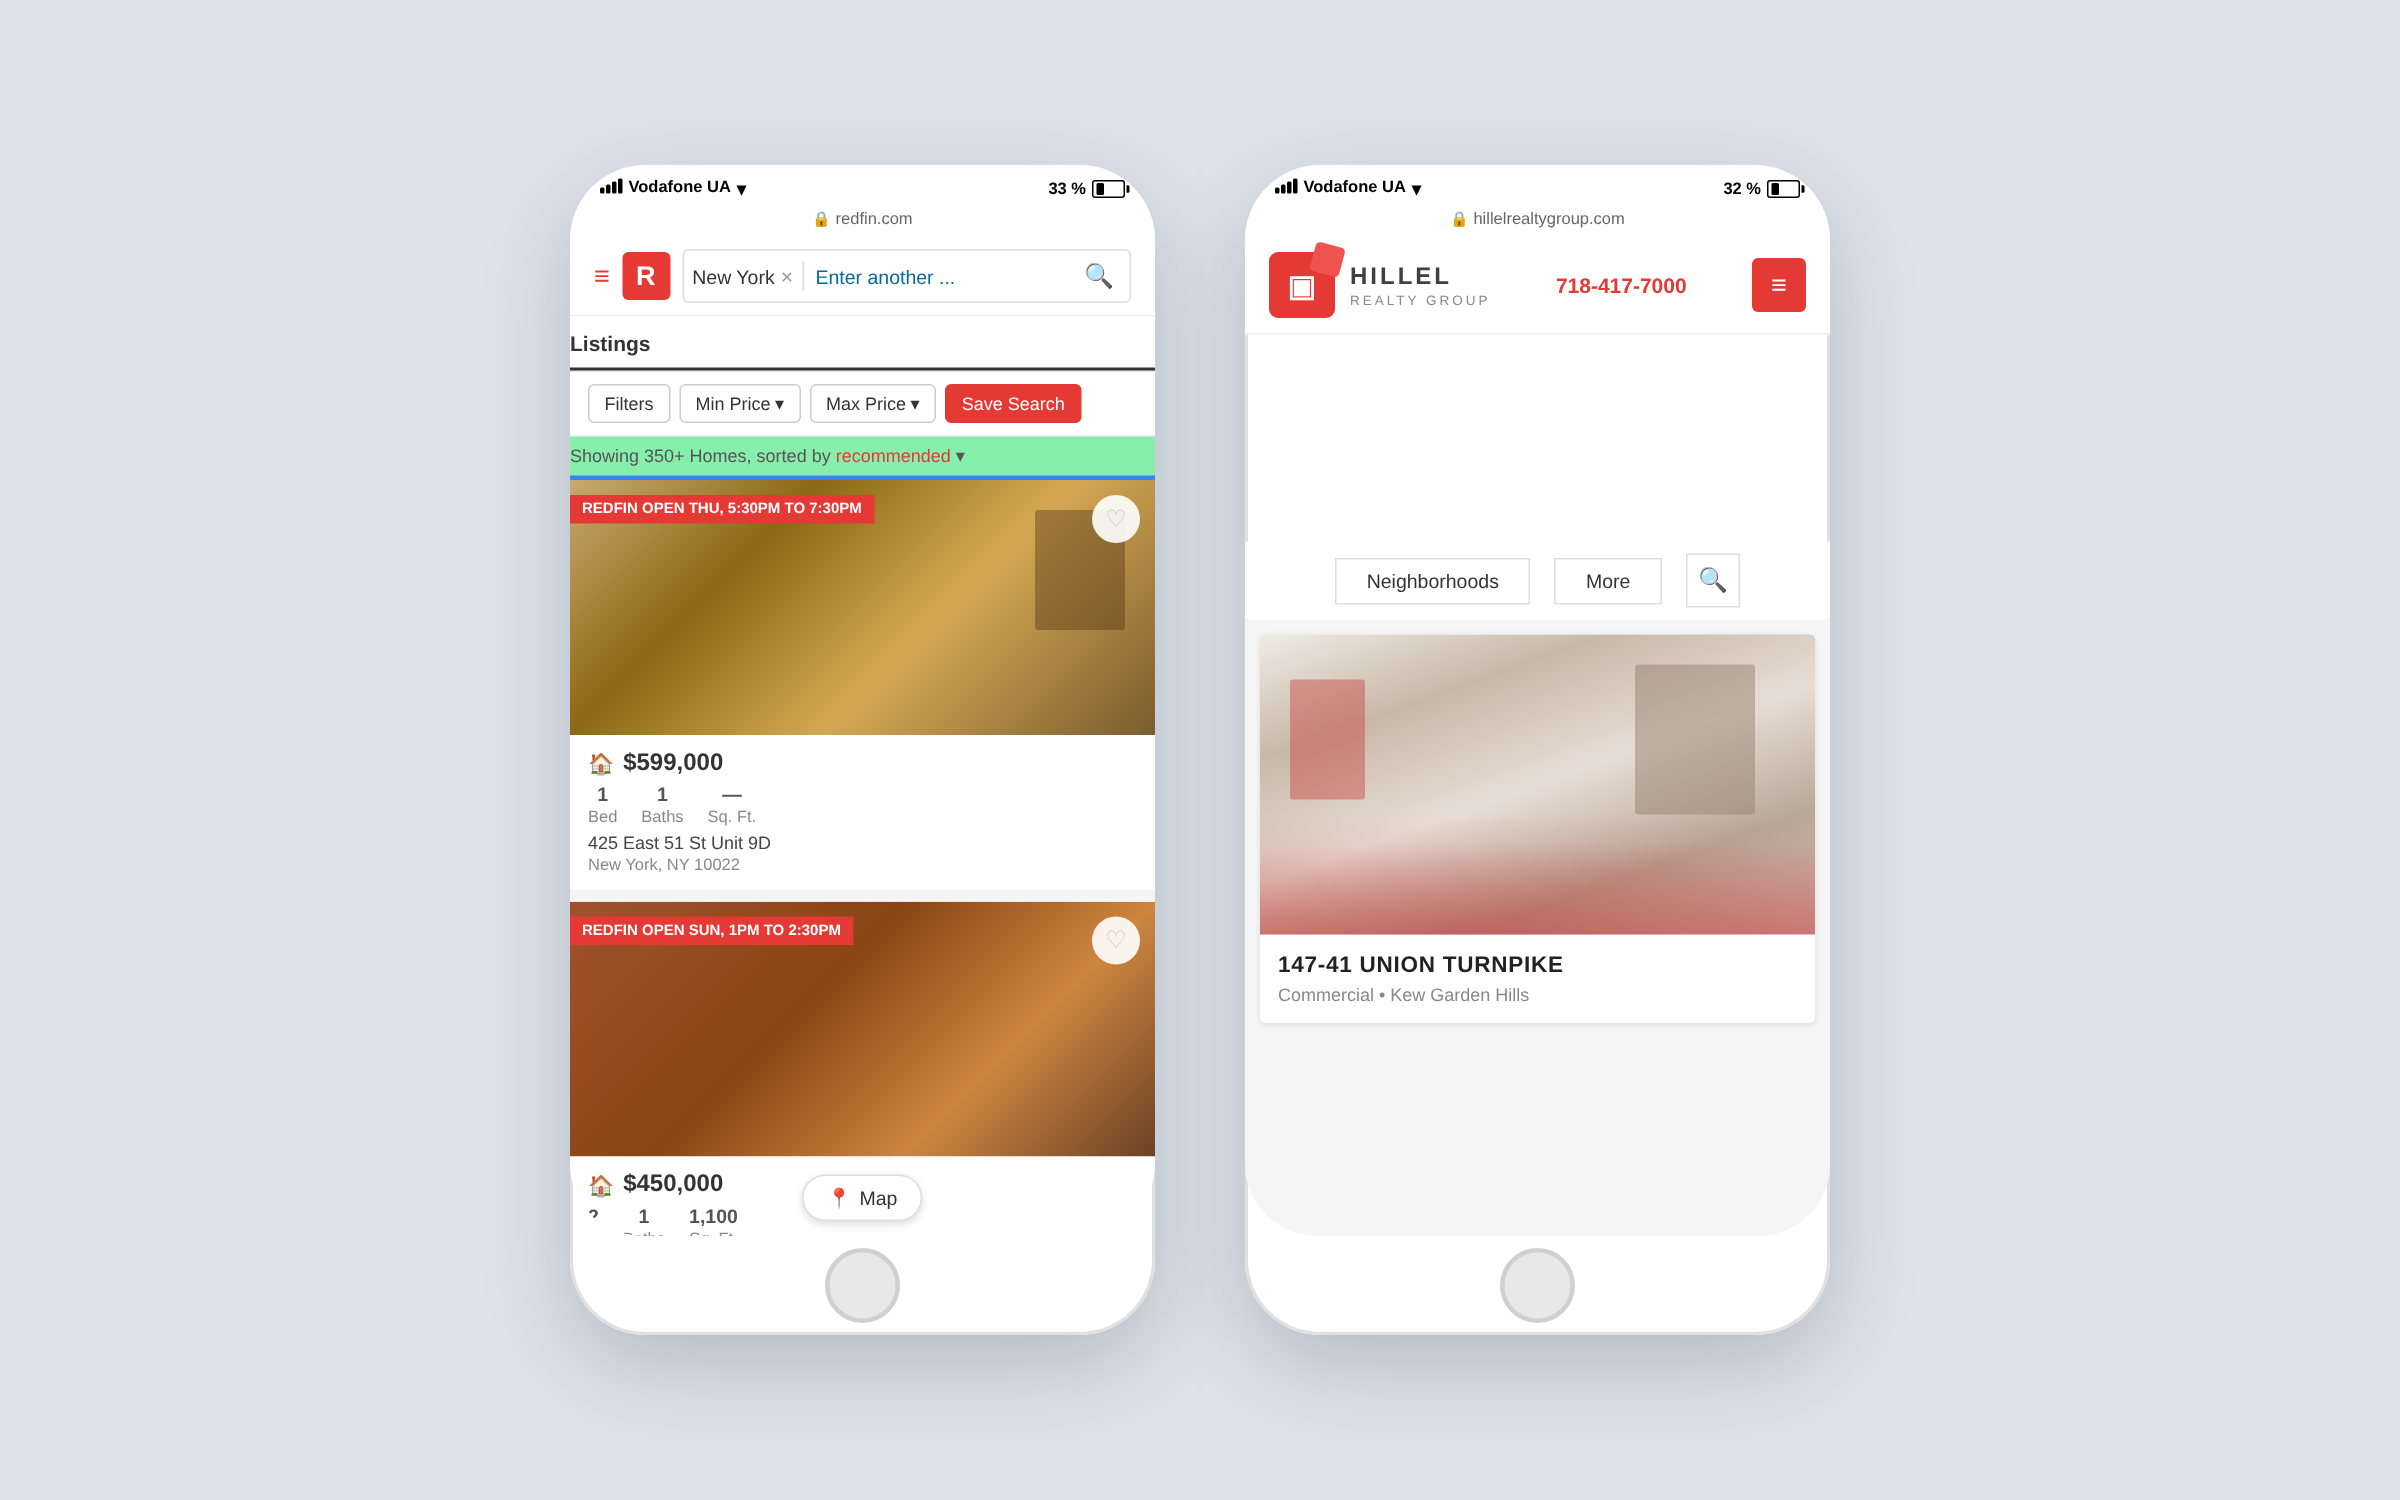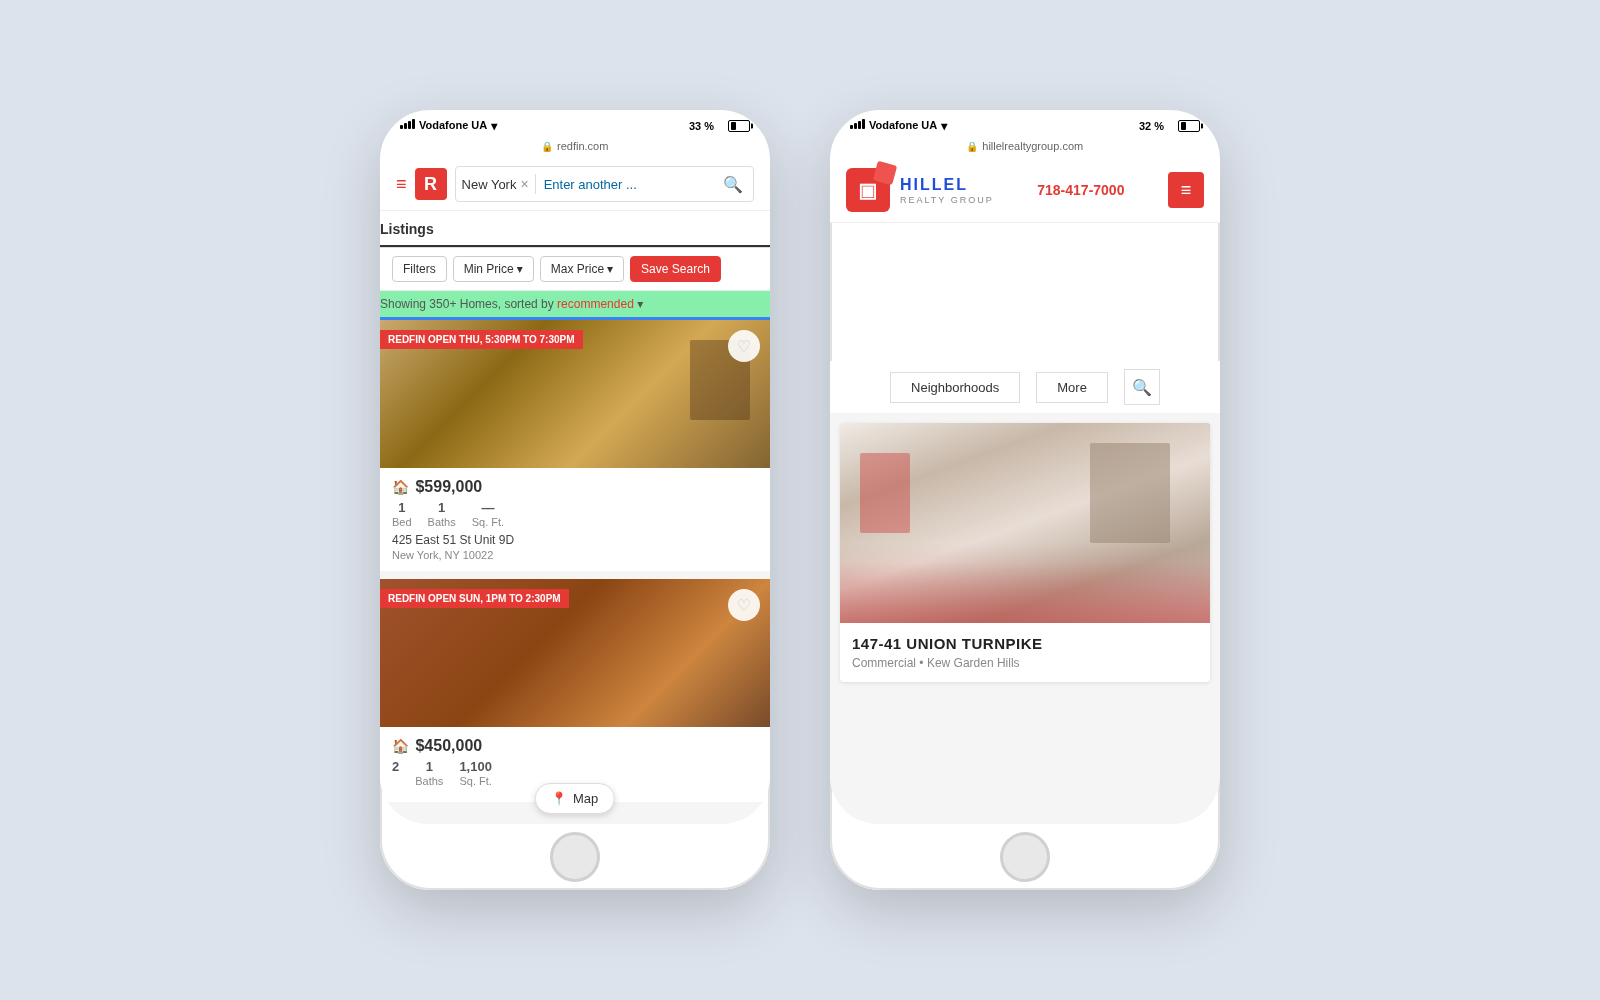--- a/index.html
+++ b/index.html
@@ -54,21 +54,21 @@
       justify-content: space-between;
       align-items: center;
       padding: 8px 20px 4px;
       font-size: 11px;
       font-weight: 600;
       background: #fff;
       color: #000;
       min-height: 28px;
     }
     .status-left { display: flex; align-items: flex-start; gap: 4px; }
-    .status-right { display: flex; align-items: center; gap: 14px; }
+    .status-right { display: flex; align-items: center; gap: 4px; }
     .signal-bars { display: flex; gap: 1px; align-items: flex-end; }
     .signal-bars span { background: #000; border-radius: 1px; width: 3px; }
     .signal-bars span:nth-child(1) { height: 4px; }
     .signal-bars span:nth-child(2) { height: 6px; }
     .signal-bars span:nth-child(3) { height: 8px; }
     .signal-bars span:nth-child(4) { height: 10px; }
     .wifi-icon { font-size: 12px; }
     .battery {
       display: flex; align-items: center; gap: 1px;
       border: 1.5px solid #000; border-radius: 2px; padding: 1px 2px;
@@ -214,21 +214,21 @@
       background: #f5f5f5;
     }
     .listing-card {
       background: #fff;
       margin-bottom: 8px;
       position: relative;
       overflow: hidden;
     }
     .listing-img-placeholder {
       width: 100%;
-      height: 148px;
+      height: 170px;
       position: relative;
       overflow: hidden;
     }
     .open-house-badge {
       position: absolute;
       top: 10px; left: 0;
       background: #e53935;
       color: #fff;
       font-size: 10px;
       font-weight: 700;
@@ -350,21 +350,21 @@
       position: absolute;
       top: -5px; right: -5px;
       width: 20px; height: 20px;
       background: #ef5350;
       border-radius: 3px;
       transform: rotate(15deg);
     }
     .hillel-text-logo {
       font-size: 16px;
       font-weight: 900;
-      color: #1d4ed8;
+      color: #404040;
       letter-spacing: 2px;
       line-height: 1.2;
     }
     .hillel-sub {
       font-size: 9px;
       color: #888;
       letter-spacing: 2px;
     }
     .hillel-phone-num {
       color: #e53935;

